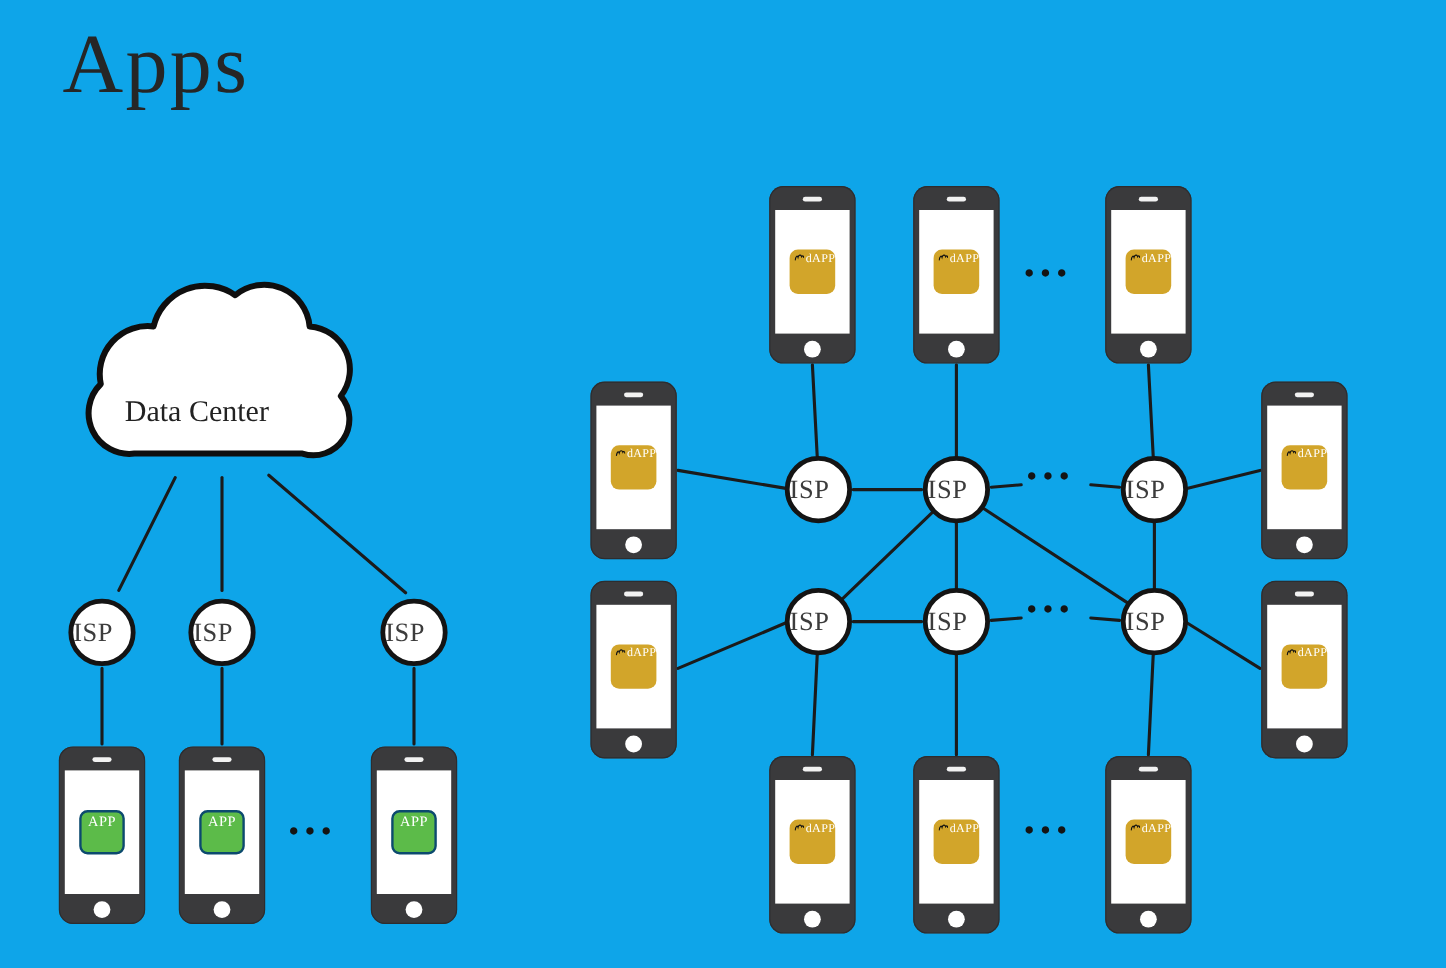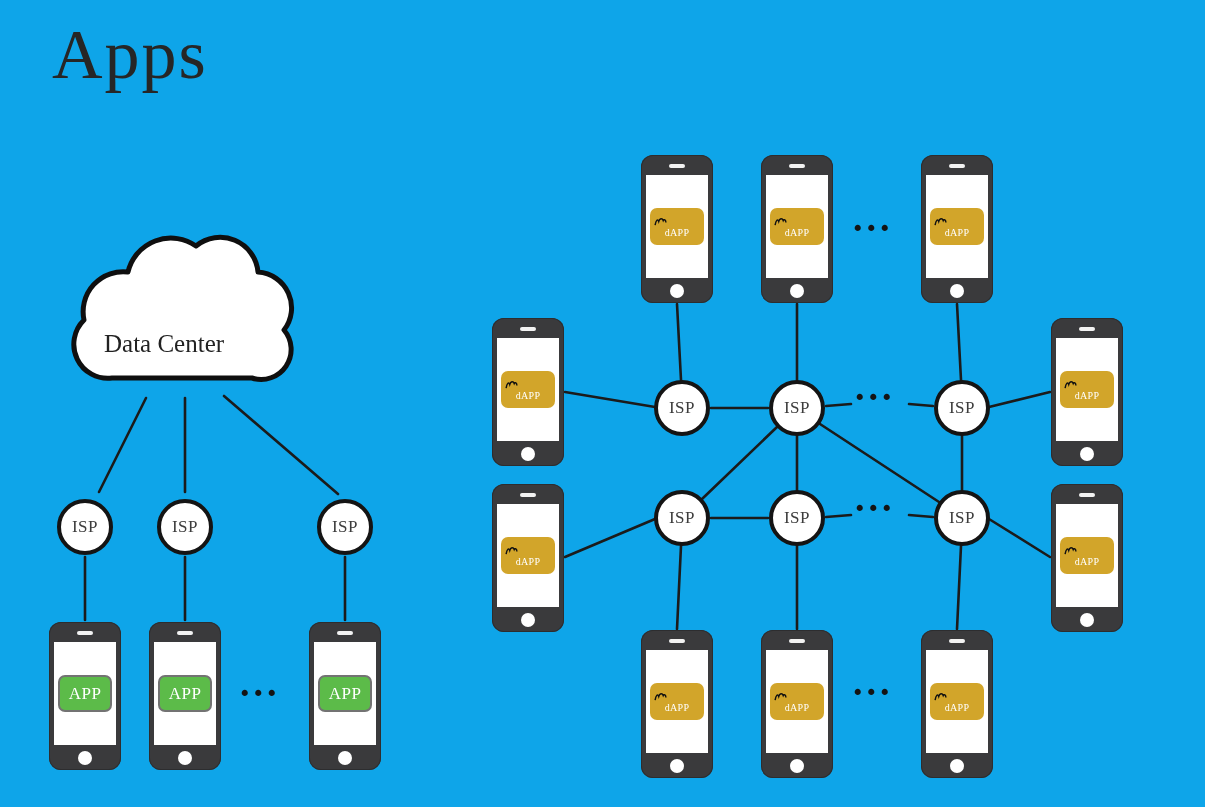--- a/index.html
+++ b/index.html
@@ -9,46 +9,46 @@
   }
   .layer{position:absolute;left:0;top:0;width:1205px;height:807px;}
   svg.layer{pointer-events:none;}
   svg line{stroke:#1b1b1b;stroke-width:2.6;stroke-linecap:round;}
   .cloud{fill:#ffffff;stroke:#0f0f0f;stroke-width:5;stroke-linejoin:round;stroke-linecap:round;}
   .title{position:absolute;font-size:70px;line-height:1.1;color:#262626;letter-spacing:2px;}
   .cloud-label{position:absolute;left:104px;top:330px;width:160px;text-align:left;font-size:25px;color:#222222;}
   .isp{
     position:absolute;width:56px;height:56px;box-sizing:border-box;
     border:4px solid #141414;border-radius:50%;background:#ffffff;
-    display:flex;align-items:center;justify-content:center;
-    font-size:17px;color:#3c3c3c;letter-spacing:.5px;
+    display:flex;align-items:center;
+    font-size:22px;color:#3c3c3c;letter-spacing:.5px;
   }
   .phone{
     position:absolute;width:72px;height:148px;background:#3a3a3c;border-radius:12px;
     box-shadow:inset 0 0 0 1px #2d2d2f;
   }
   .speaker{
     position:absolute;top:9px;left:50%;transform:translateX(-50%);
     width:16px;height:4px;border-radius:2px;background:#f2f2f2;
   }
   .screen{
     position:absolute;left:5px;right:5px;top:20px;bottom:25px;background:#ffffff;
     display:flex;align-items:center;justify-content:center;
   }
   .home{
     position:absolute;bottom:5px;left:50%;transform:translateX(-50%);
     width:14px;height:14px;border-radius:50%;background:#ffffff;
   }
   .icon{
-    width:54px;height:37px;border-radius:7px;box-sizing:border-box;
-    display:flex;flex-direction:column;align-items:center;justify-content:center;
+    width:38px;height:37px;border-radius:7px;box-sizing:border-box;
+    display:flex;flex-direction:row;justify-content:center;
   }
   .icon.app{
-    background:#5cbb49;border:2px solid #737373;color:#ffffff;
-    font-size:17px;letter-spacing:.5px;
+    background:#5cbb49;border:2px solid #0c4a6e;color:#ffffff;
+    font-size:12px;letter-spacing:.5px;
   }
   .icon.dapp{
     background:#d2a52a;color:#ffffff;font-size:10px;letter-spacing:.3px;gap:1px;
     padding-top:2px;
   }
   .glyph{align-self:flex-start;margin-left:4px;}
   .dots{
     position:absolute;font-size:38px;font-weight:700;letter-spacing:4px;
     color:#141414;line-height:30px;
   }

